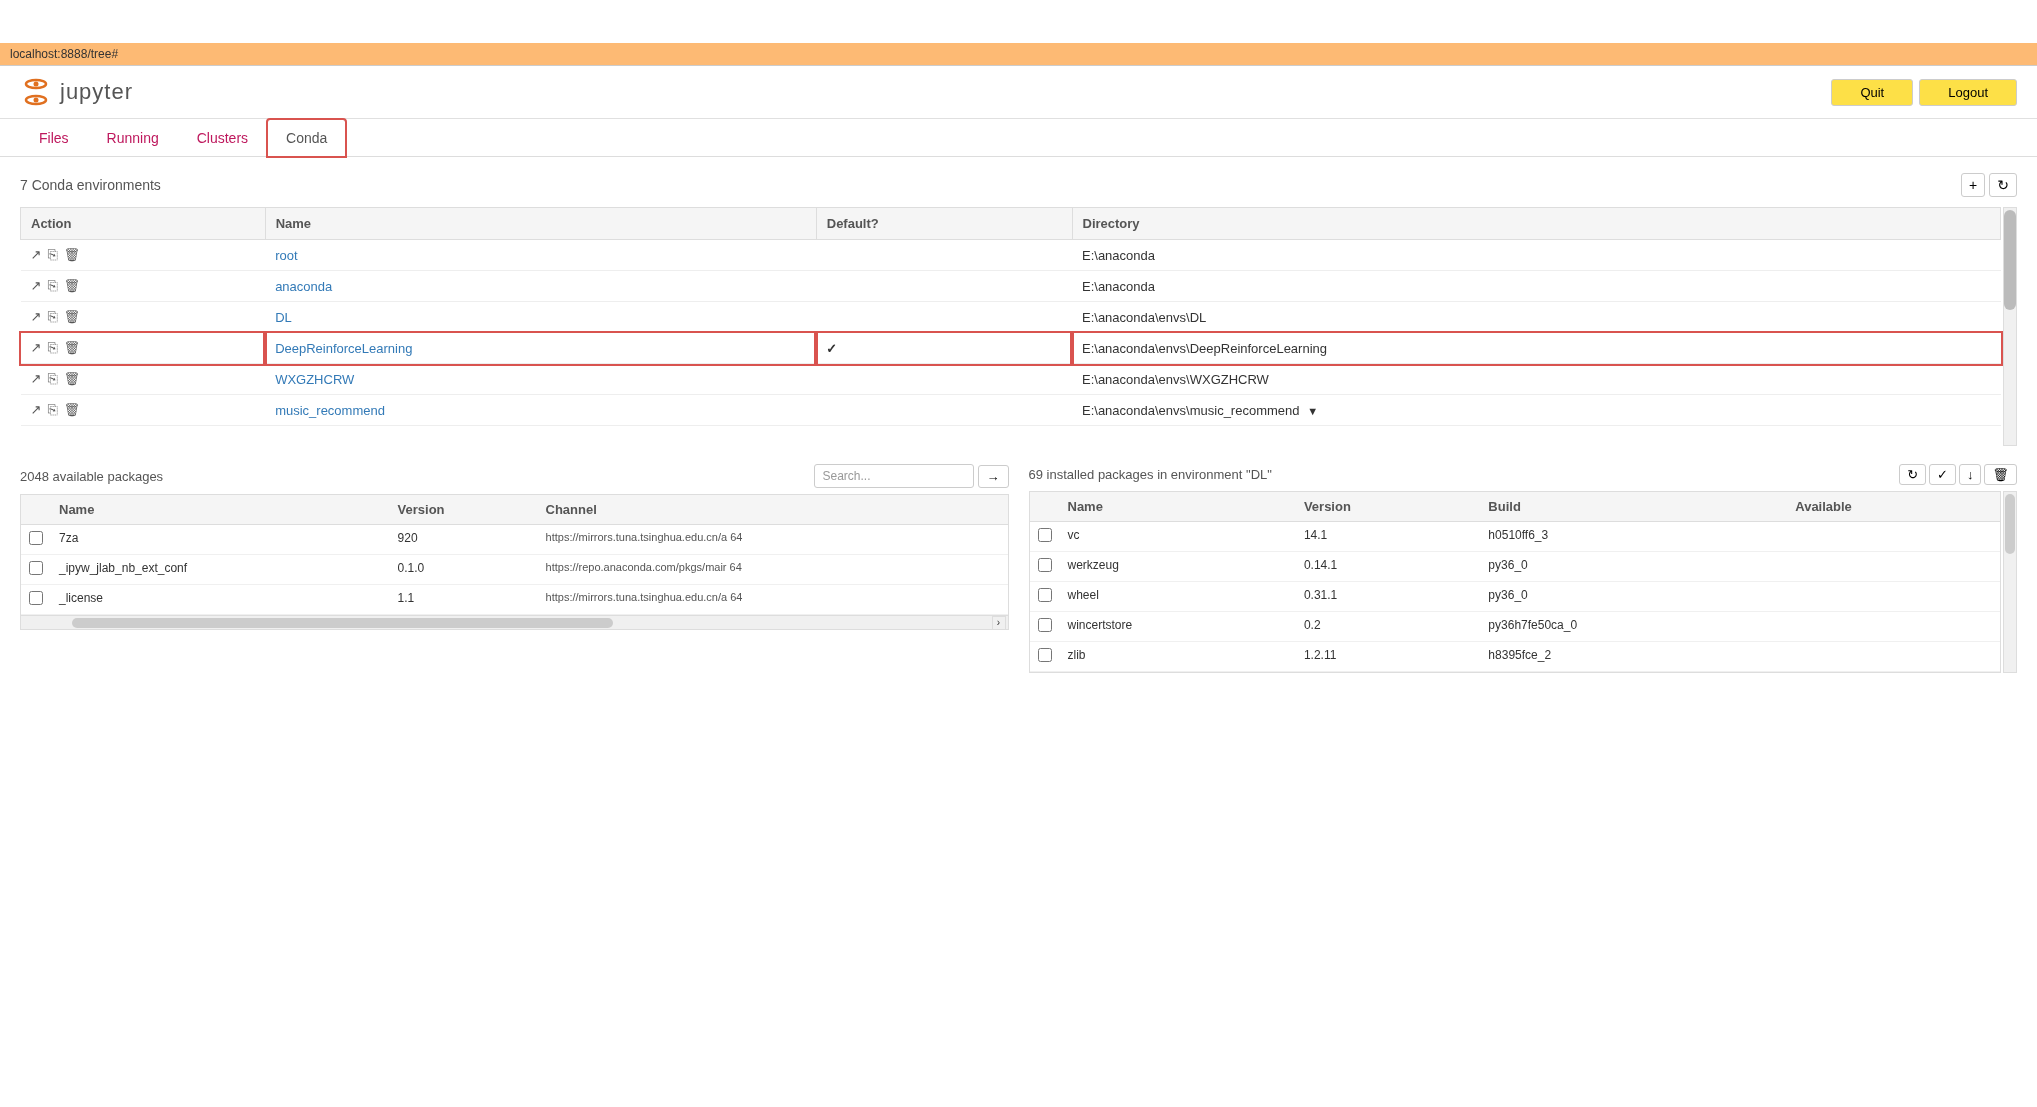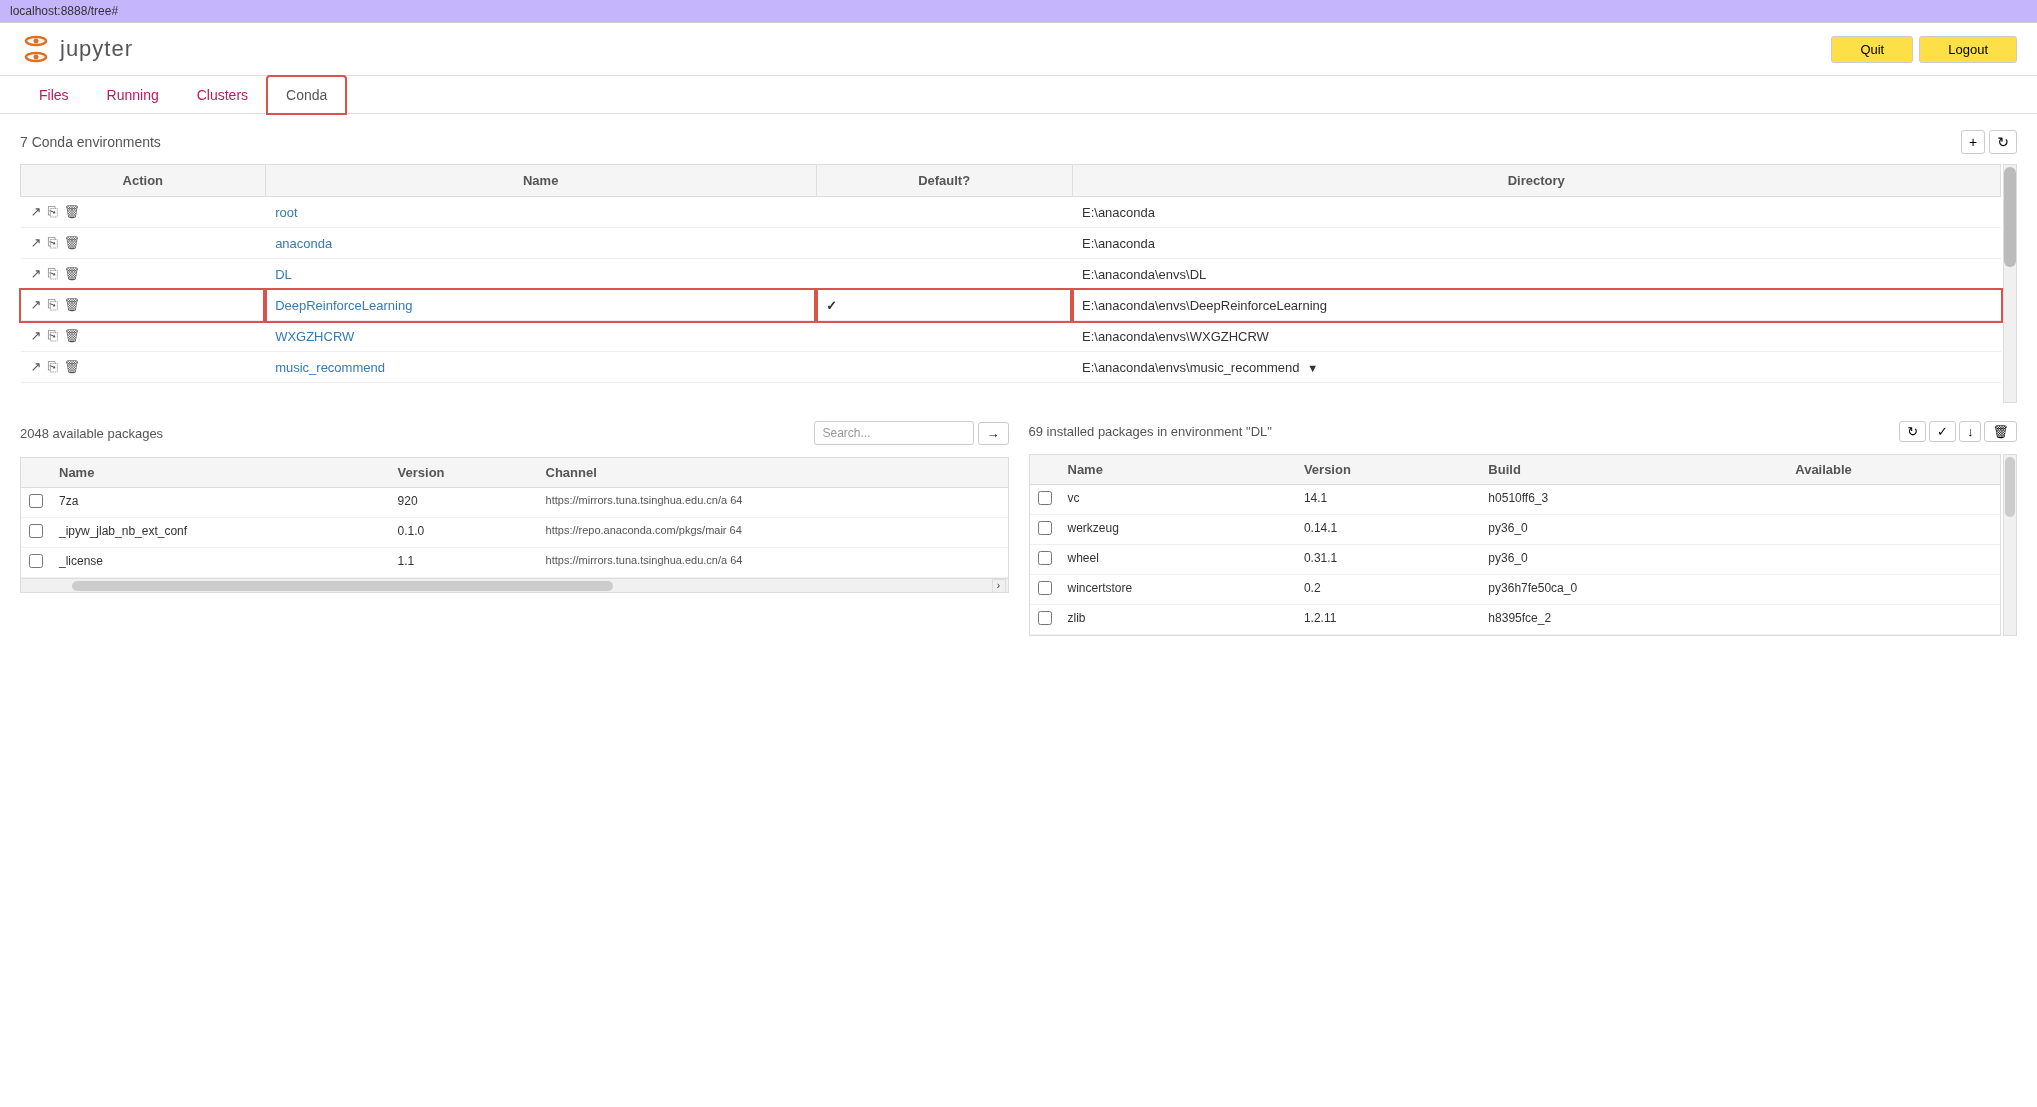--- a/index.html
+++ b/index.html
@@ -1,24 +1,25 @@
 <!DOCTYPE html>
 <html><head>
   <meta charset="utf-8">
   <style>
     * { box-sizing: border-box; margin: 0; padding: 0; }
     body { font-family: Arial, Helvetica, sans-serif; font-size: 13px; background: #fff; color: #333; }
 
     
     .browser-bar {
-      background: #c4b5fd;
+      background: #fdba74;
       border-bottom: 1px solid #ccc;
       padding: 4px 10px;
       font-size: 12px;
       color: #333;
+      margin-top: 43px;
     }
 
     
     .header {
       display: flex;
       align-items: center;
       justify-content: space-between;
       padding: 10px 20px;
       border-bottom: 1px solid #e0e0e0;
     }
@@ -106,21 +107,21 @@
     }
 
     
     .env-table {
       width: 100%;
       border-collapse: collapse;
       margin-bottom: 20px;
       font-size: 13px;
     }
     .env-table th {
-      text-align: center;
+      text-align: left;
       padding: 8px 10px;
       background: #f5f5f5;
       border: 1px solid #ddd;
       font-weight: bold;
       color: #555;
     }
     .env-table td {
       padding: 7px 10px;
       border-bottom: 1px solid #eee;
     }
@@ -154,21 +155,21 @@
 
     .panel {
       flex: 1;
       min-width: 0;
     }
 
     .panel-header {
       display: flex;
       justify-content: space-between;
       align-items: center;
-      margin-bottom: 12px;
+      margin-bottom: 6px;
     }
     .panel-title {
       font-size: 13px;
       color: #555;
     }
     .panel-controls {
       display: flex;
       align-items: center;
       gap: 4px;
     }

